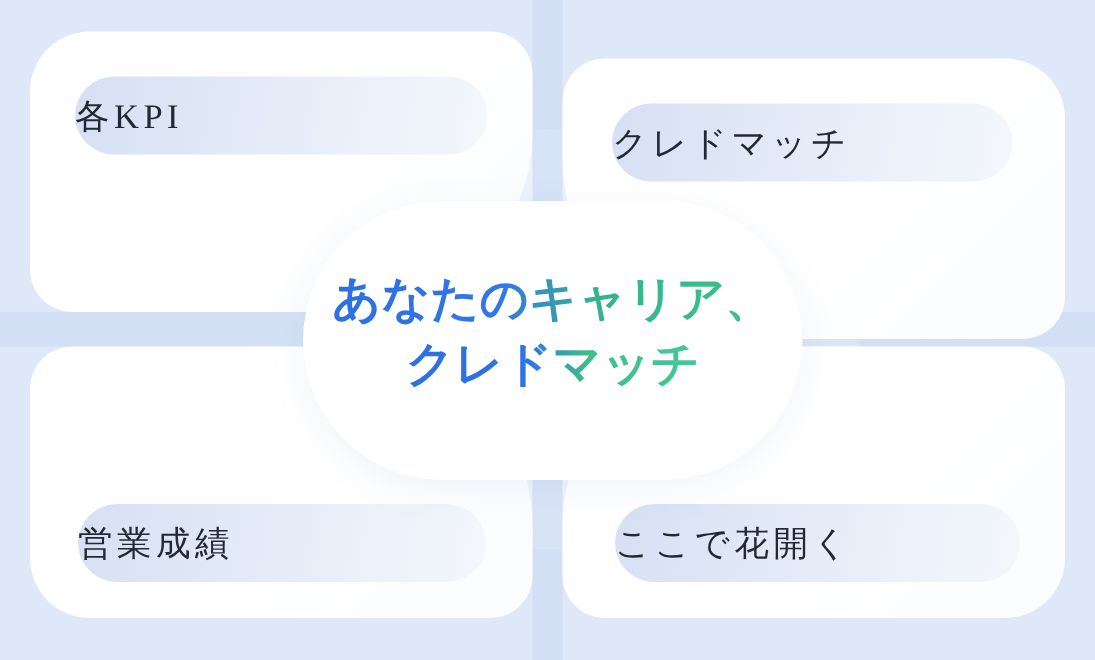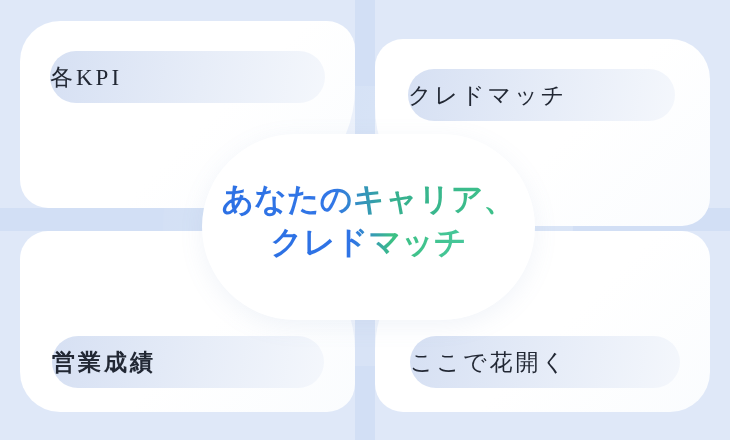--- a/index.html
+++ b/index.html
@@ -59,21 +59,21 @@
     border-radius: 26px;
     background: linear-gradient(100deg, #d6e0f3 0%, #e7edf8 55%, #f4f7fc 100%);
     display: flex;
     align-items: center;
     font-size: 23px;
     letter-spacing: 3px;
     color: #222834;
   }
   .card.tl .pill { left: 30px; top: 30px;  width: 275px; }
   .card.tr .pill { left: 33px; top: 30px;  width: 267px; }
-  .card.bl .pill { left: 32px; top: 105px; width: 272px; font-weight: bold; }
+  .card.bl .pill { left: 32px; top: 105px; width: 272px; }
   .card.br .pill { left: 35px; top: 105px; width: 270px; }
   .stadium {
     position: absolute;
     left: 202px;
     top: 134px;
     width: 333px;
     height: 186px;
     border-radius: 93px;
     background: #ffffff;
     box-shadow: 0 6px 24px rgba(120, 150, 200, 0.10);

